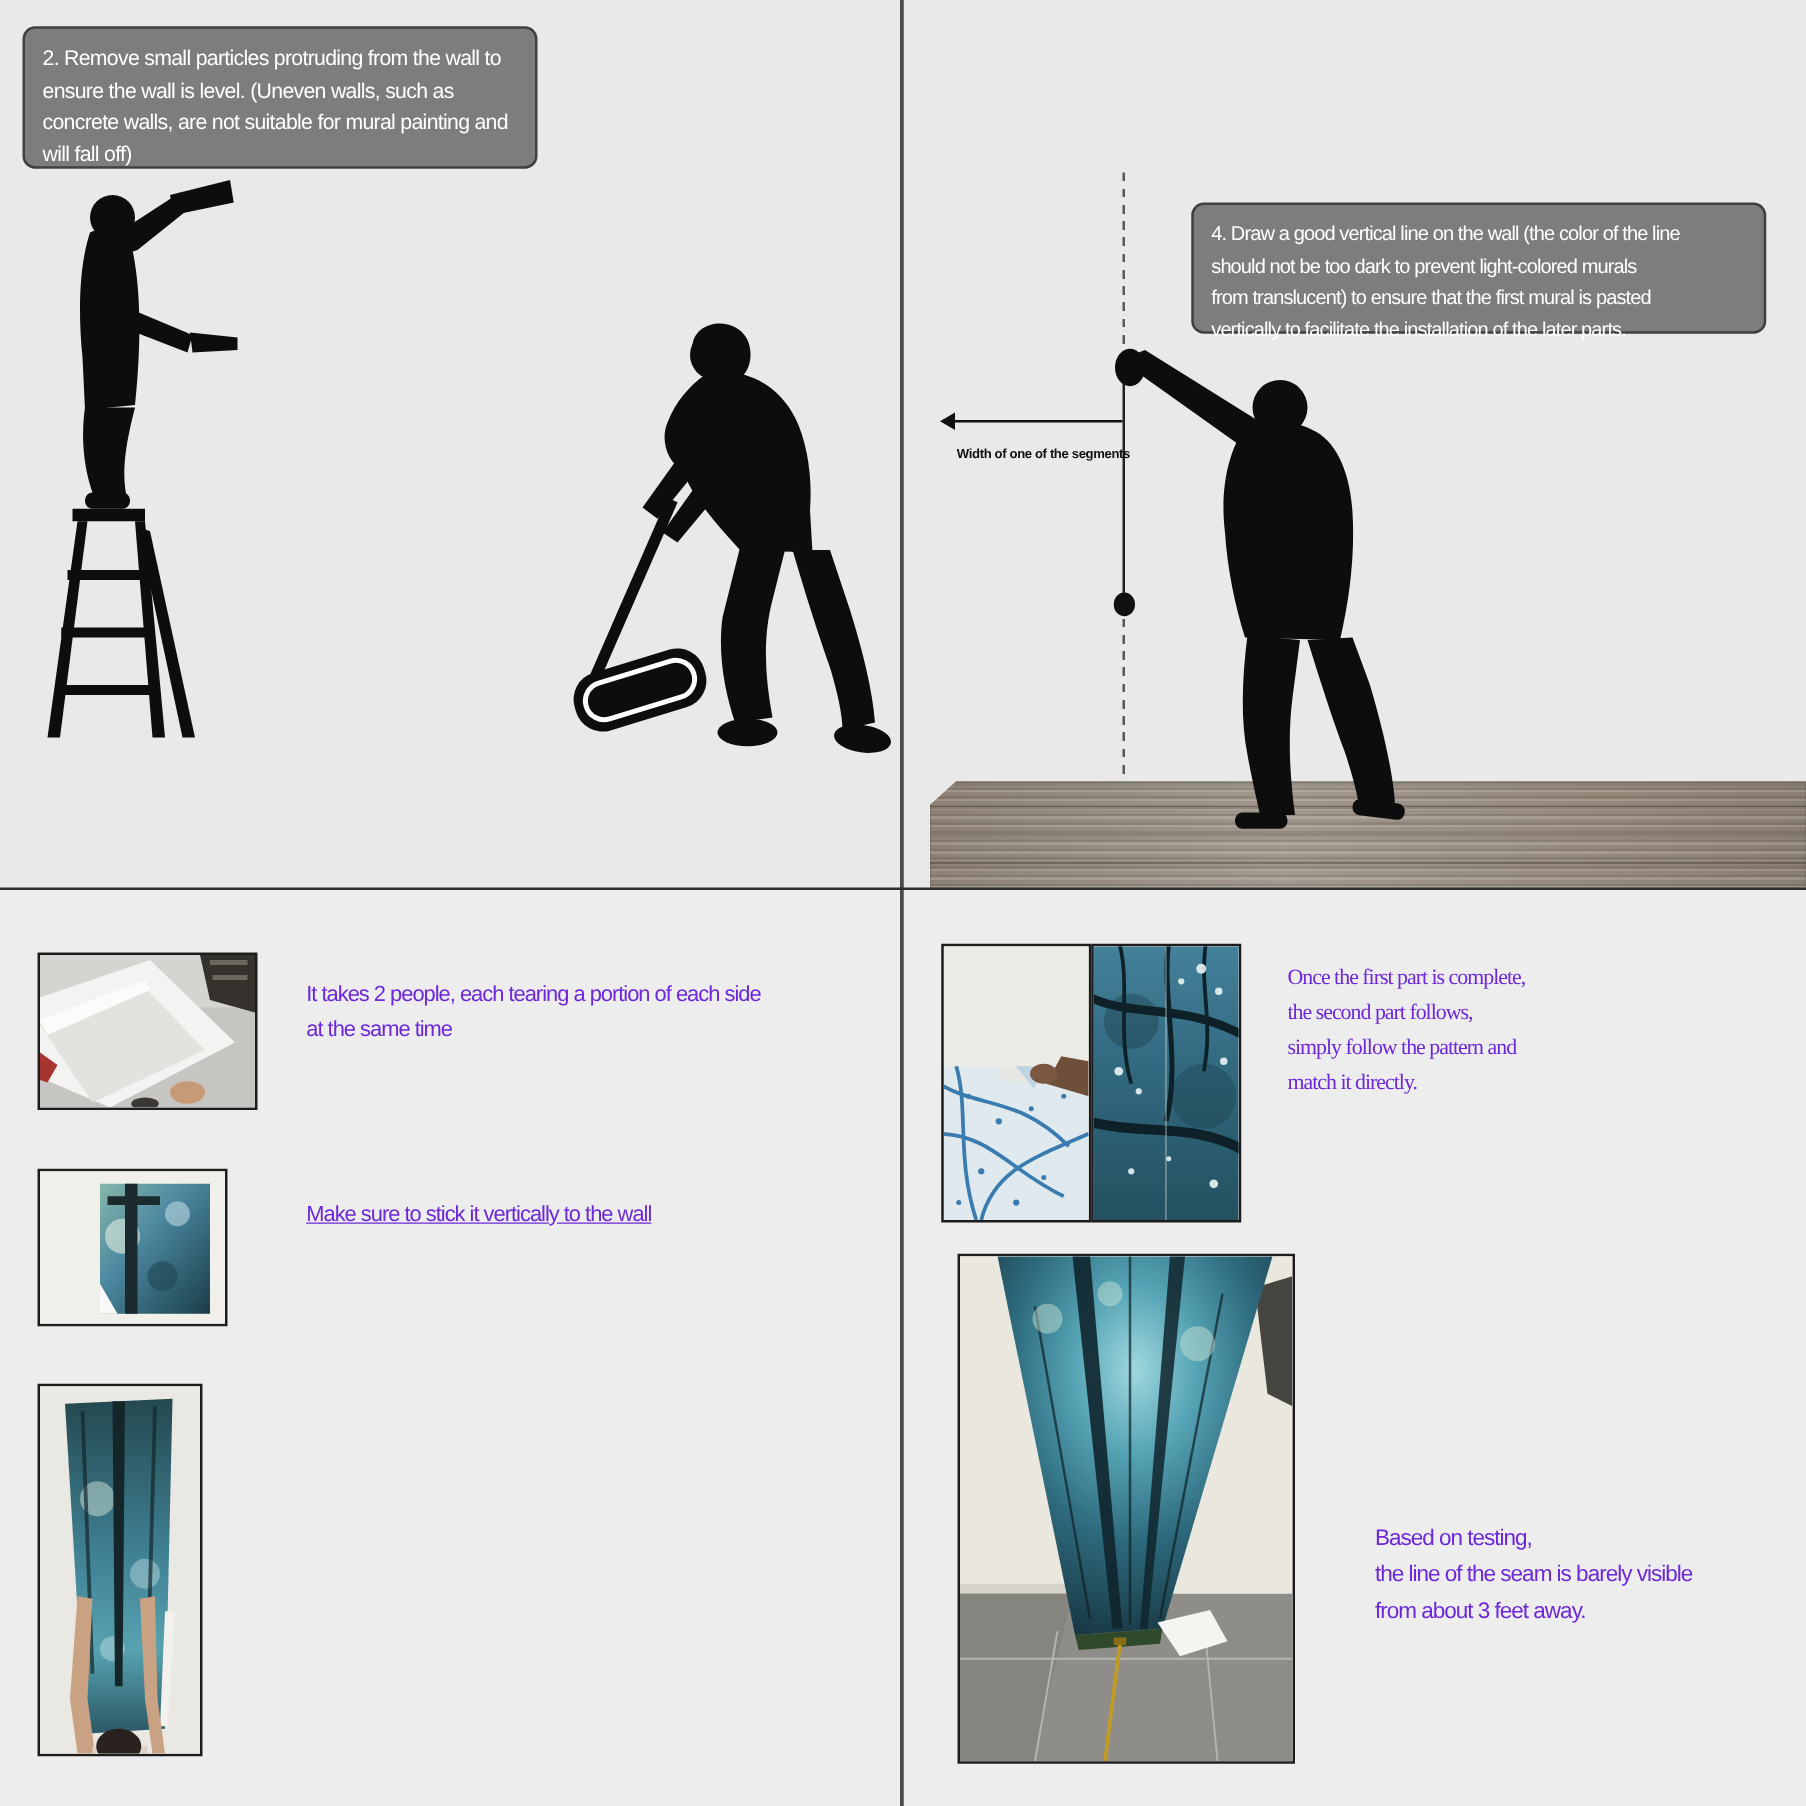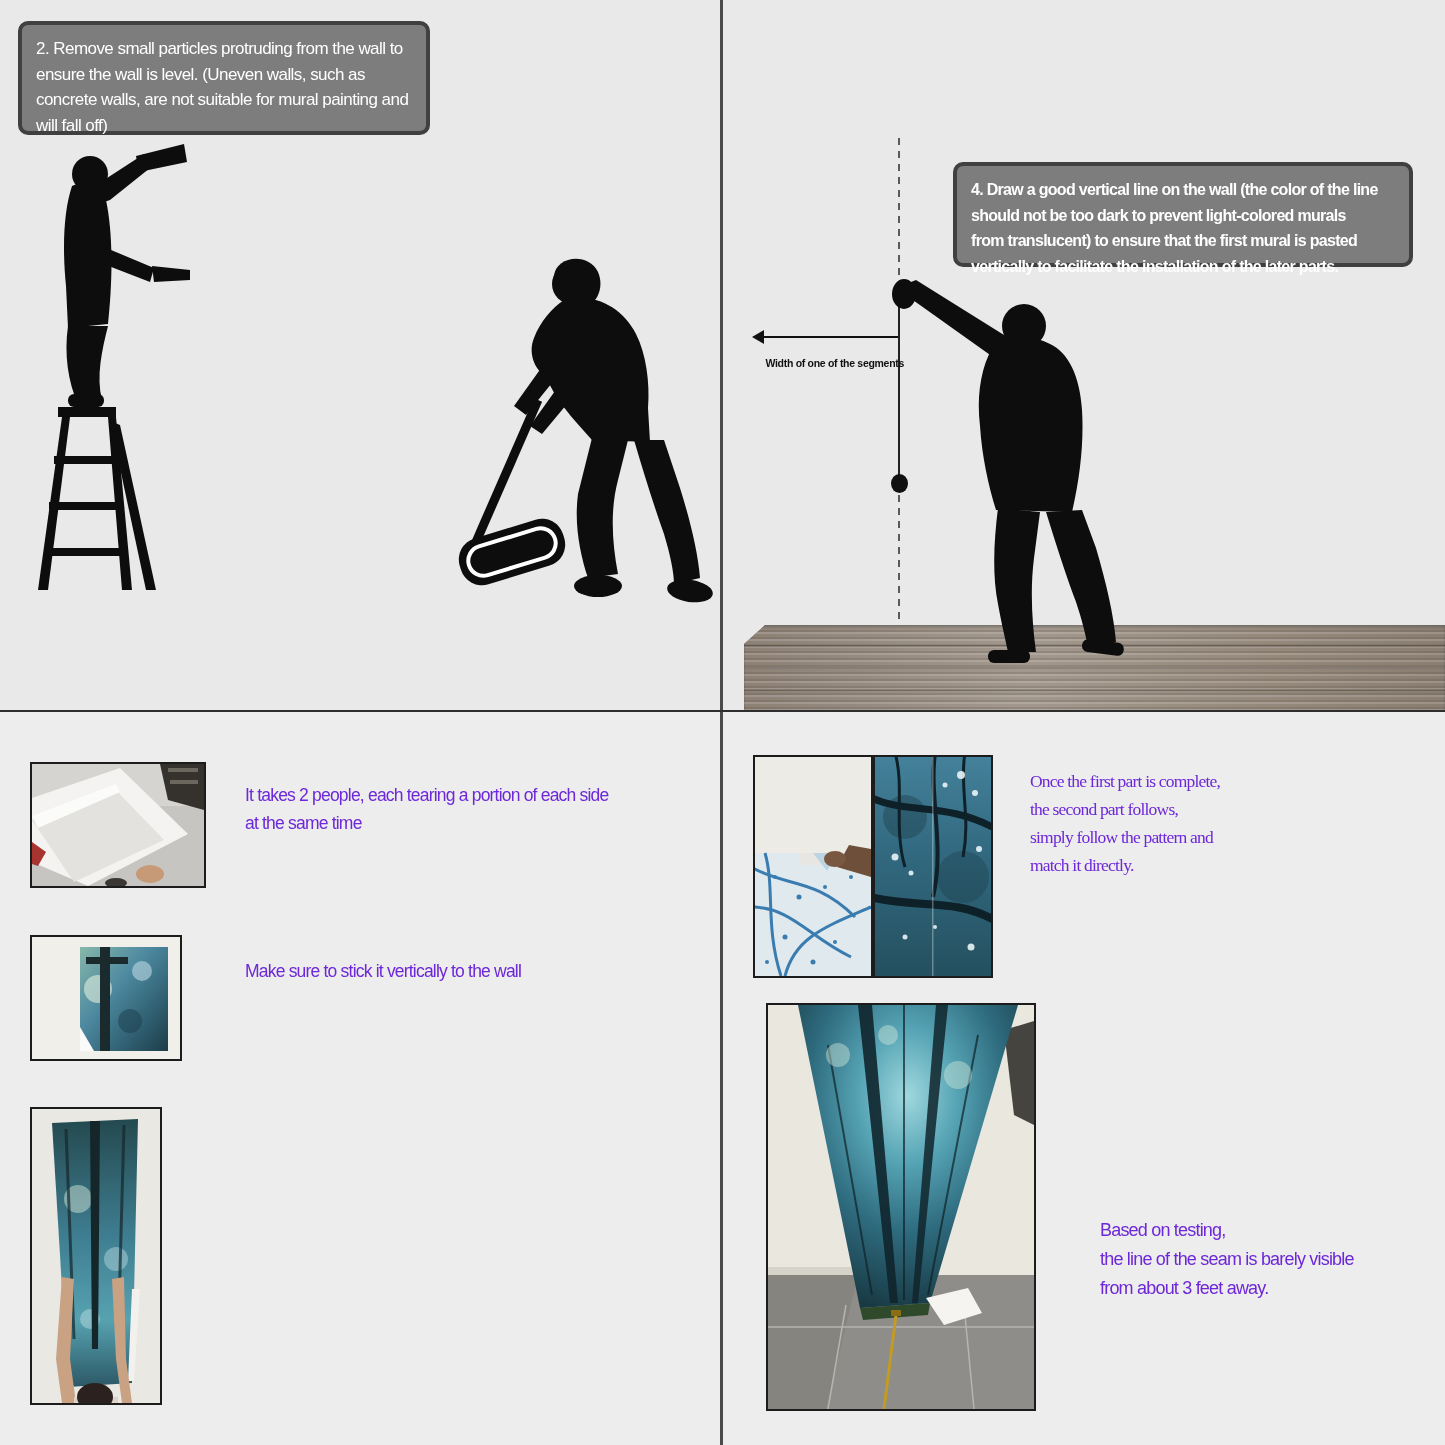--- a/index.html
+++ b/index.html
@@ -7,34 +7,34 @@
     position:relative;width:1445px;height:1445px;overflow:hidden;
     font-family:"Liberation Sans",sans-serif;background:#e9e9e9;
   }
   .abs{position:absolute;}
   
   #quad-bottom{left:0;top:712px;width:1445px;height:733px;background:#ededed;}
   #divider-v{left:720px;top:0;width:3px;height:1445px;background:#4a4a4a;z-index:40;}
   #divider-h{left:0;top:710px;width:1445px;height:2px;background:#2e2e2e;z-index:40;}
   
   .note-box{
-    background:#7d7d7d;border:4px solid #404040;border-radius:10px;
+    background:#7d7d7d;border:2px solid #404040;border-radius:10px;
     color:#fff;letter-spacing:-0.55px;box-sizing:border-box;z-index:5;
   }
   #box-step2{left:18px;top:21px;width:412px;height:114px;padding:11px 14px;font-size:17px;line-height:25.5px;}
   #box-step3{left:172px;top:347px;width:397px;height:85px;padding:12px 16px;font-size:17.5px;line-height:25px;}
-  #box-step4{left:953px;top:162px;width:460px;height:105px;padding:11px 10px 11px 14px;font-size:16px;line-height:25.5px;letter-spacing:-0.7px;font-weight:bold;}
+  #box-step4{left:953px;top:162px;width:460px;height:105px;padding:11px 10px 11px 14px;font-size:16px;line-height:25.5px;letter-spacing:-0.7px;}
   .prewrap{white-space:pre-line;}
   
   .body-text{
     color:#6d28d9;font-size:17.5px;line-height:28px;letter-spacing:-0.8px;
     white-space:pre-line;z-index:5;
   }
   #text-tear{left:245px;top:781px;width:430px;}
-  #text-vertical{left:245px;top:957px;width:430px;}
+  #text-vertical{left:245px;top:957px;width:430px;text-decoration:underline;}
   #text-smooth{left:245px;top:1142px;width:440px;}
   #text-match{left:1030px;top:767px;width:360px;font-family:Liberation Serif, serif;}
   #text-seam{left:1100px;top:1216px;width:330px;font-size:18px;line-height:29px;}
   
   #seg-arrow-line{left:762px;top:336px;width:136px;height:2px;background:#111;z-index:3;}
   #seg-arrow-head{left:752px;top:330px;width:0;height:0;border-top:7px solid transparent;border-bottom:7px solid transparent;border-right:12px solid #111;z-index:3;}
   #seg-label{left:754px;top:357px;width:150px;font-size:10.5px;letter-spacing:-0.3px;color:#111;font-weight:bold;z-index:3;text-align:right;}
   
   .plumb{left:898px;width:2px;z-index:2;}
   #plumb-dash-top{top:138px;height:152px;background:repeating-linear-gradient(180deg,#5a5a5a 0 7px,transparent 7px 13px);}

